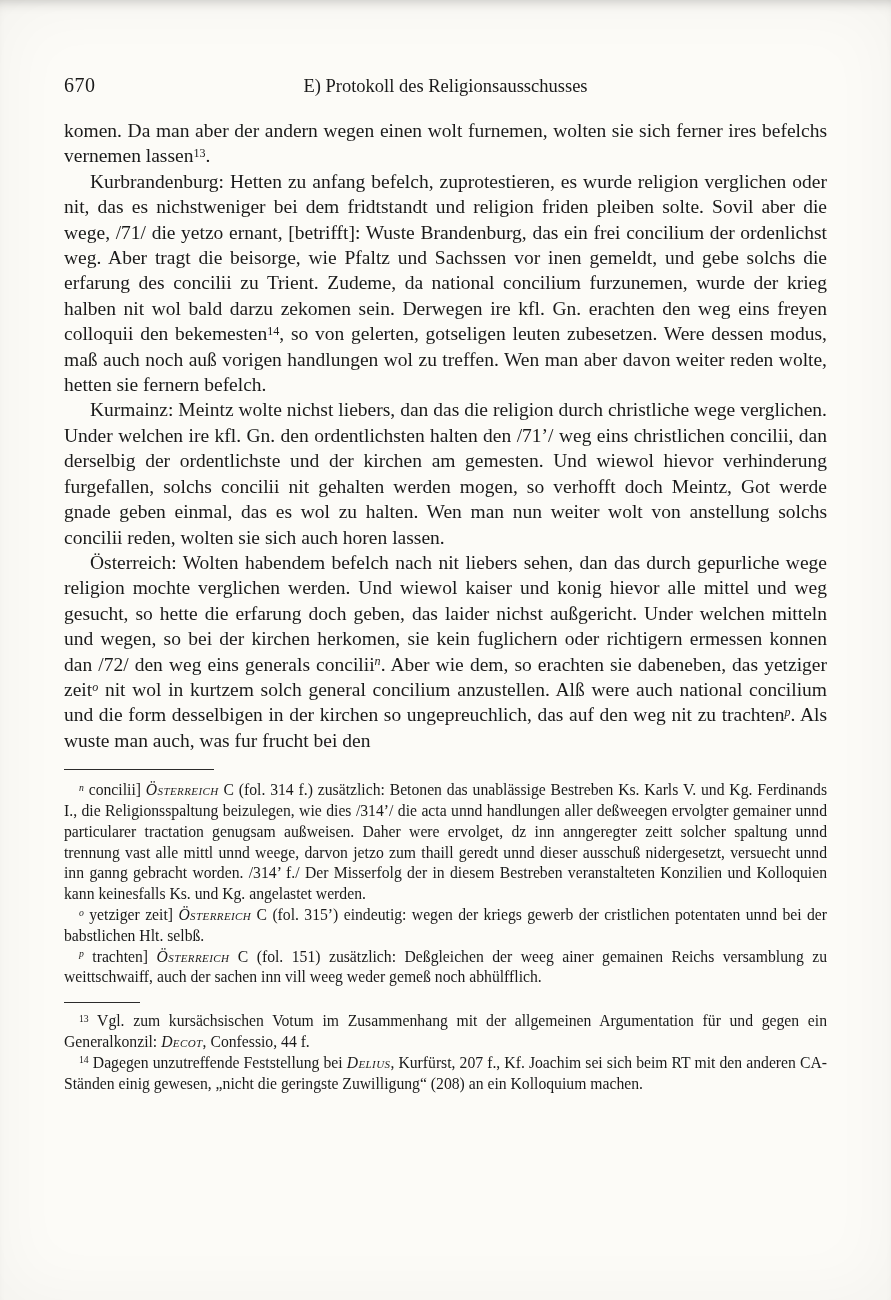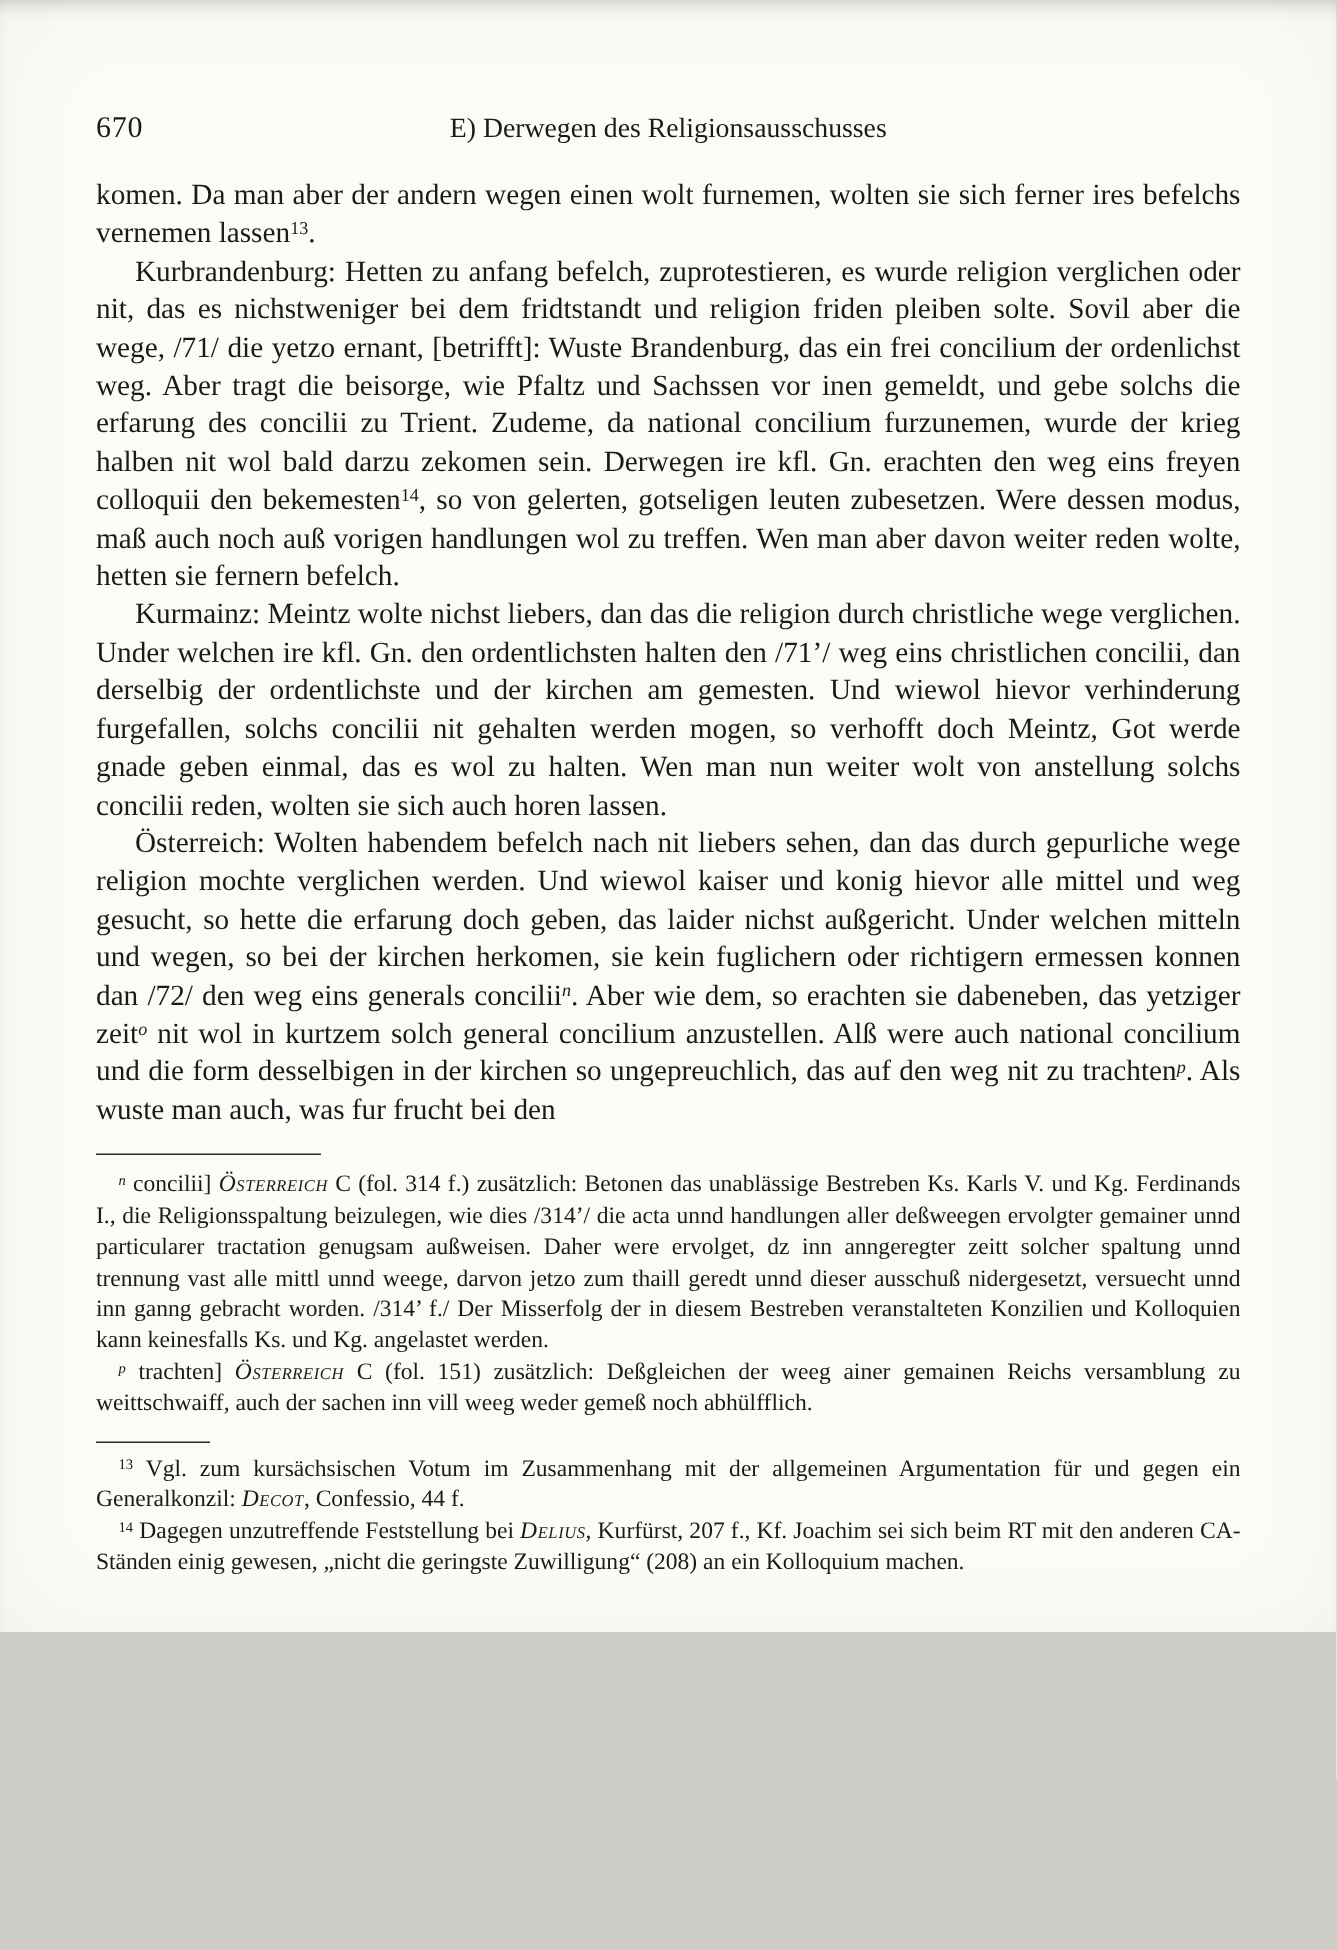--- a/index.html
+++ b/index.html
@@ -1,18 +1,18 @@
 <!DOCTYPE html>
 <html><head>
 <meta charset="utf-8">
 <style>
   html, body { margin: 0; padding: 0; background: #cfcdc8; }
   .page {
     width: 891px;
-    height: 1088px;
+    height: 1300px;
     margin: 0 auto;
     box-sizing: border-box;
     background: #fcfbf7;
     color: #1a1a1a;
     font-family: "Liberation Serif", "DejaVu Serif", serif;
     padding: 72px 64px 40px 64px;
     position: relative;
     overflow: hidden;
     box-shadow: inset 0 10px 14px -10px rgba(0,0,0,0.25), inset 0 0 70px rgba(0,0,0,0.04);
   }
@@ -31,34 +31,35 @@
   .run-sup { font-size: 0.62em; position: relative; top: -0.45em; line-height: 0; }
   .run-isup { font-style: italic; font-size: 0.62em; position: relative; top: -0.45em; line-height: 0; }
 </style>
 </head>
 <body>
 
 <div class="page">
 
   <header class="page-header">
     <span class="page-number">670</span>
-    <span class="running-head">E) Derwegen des Religionsausschusses</span>
+    <span class="running-head">E) Protokoll des Religionsausschusses</span>
   </header>
 
   <main class="body-text">
     <p class="para"><span class="run-n">komen. Da man aber der andern wegen einen wolt furnemen, wolten sie sich ferner ires befelchs vernemen lassen</span><span class="run-sup">13</span><span class="run-n">.</span></p>
     <p class="para indent"><span class="run-i">Kurbrandenburg:</span><span class="run-n"> Hetten zu anfang befelch, zuprotestieren, es wurde religion verglichen oder nit, das es nichstweniger bei dem fridtstandt und religion friden pleiben solte. Sovil aber die wege, /71/ die yetzo ernant, </span><span class="run-i">[betrifft]</span><span class="run-n">: Wuste Brandenburg, das ein frei concilium der ordenlichst weg. Aber tragt die beisorge, wie Pfaltz und Sachssen vor inen gemeldt, und gebe solchs die erfarung des concilii zu Trient. Zudeme, da national concilium furzunemen, wurde der krieg halben nit wol bald darzu zekomen sein. Derwegen ire kfl. Gn. erachten den weg eins freyen colloquii den bekemesten</span><span class="run-sup">14</span><span class="run-n">, so von gelerten, gotseligen leuten zubesetzen. Were dessen modus, maß auch noch auß vorigen handlungen wol zu treffen. Wen man aber davon weiter reden wolte, hetten sie fernern befelch.</span></p>
     <p class="para indent"><span class="run-i">Kurmainz:</span><span class="run-n"> Meintz wolte nichst liebers, dan das die religion durch christliche wege verglichen. Under welchen ire kfl. Gn. den ordentlichsten halten den /71’/ weg eins christlichen concilii, dan derselbig der ordentlichste und der kirchen am gemesten. Und wiewol hievor verhinderung furgefallen, solchs concilii nit gehalten werden mogen, so verhofft doch Meintz, Got werde gnade geben einmal, das es wol zu halten. Wen man nun weiter wolt von anstellung solchs concilii reden, wolten sie sich auch horen lassen.</span></p>
     <p class="para indent"><span class="run-i">Österreich:</span><span class="run-n"> Wolten habendem befelch nach nit liebers sehen, dan das durch gepurliche wege religion mochte verglichen werden. Und wiewol kaiser und konig hievor alle mittel und weg gesucht, so hette die erfarung doch geben, das laider nichst außgericht. Under welchen mitteln und wegen, so bei der kirchen herkomen, sie kein fuglichern oder richtigern ermessen konnen dan /72/ den weg eins generals concilii</span><span class="run-isup">n</span><span class="run-n">. Aber wie dem, so erachten sie dabeneben, das yetziger zeit</span><span class="run-isup">o</span><span class="run-n"> nit wol in kurtzem solch general concilium anzustellen. Alß were auch national concilium und die form desselbigen in der kirchen so ungepreuchlich, das auf den weg nit zu trachten</span><span class="run-isup">p</span><span class="run-n">. Als wuste man auch, was fur frucht bei den</span></p>
   </main>
 
   <hr class="apparatus-rule">
 
   <section class="apparatus">
     <p class="note"><span class="run-isup">n</span><span class="run-n"> concilii] </span><span class="run-isc">Österreich</span><span class="run-i"> C (fol. 314 f.) zusätzlich: Betonen das unablässige Bestreben Ks. Karls V. und Kg. Ferdinands I., die Religionsspaltung beizulegen, wie dies </span><span class="run-i">/314’/ </span><span class="run-n">die acta unnd handlungen aller deßweegen ervolgter gemainer unnd particularer tractation genugsam außweisen. Daher were ervolget, dz inn anngeregter zeitt solcher spaltung unnd trennung vast alle mittl unnd weege, darvon jetzo zum thaill geredt unnd dieser ausschuß nidergesetzt, versuecht unnd inn ganng gebracht worden. </span><span class="run-i">/314’ f./ Der Misserfolg der in diesem Bestreben veranstalteten Konzilien und Kolloquien kann keinesfalls Ks. und Kg. angelastet werden.</span></p>
+    <p class="note"><span class="run-isup">o</span><span class="run-n"> yetziger zeit] </span><span class="run-isc">Österreich</span><span class="run-i"> C (fol. 315’) eindeutig: wegen der </span><span class="run-n">kriegs gewerb der cristlichen potentaten unnd bei der babstlichen Hlt. selbß.</span></p>
     <p class="note"><span class="run-isup">p</span><span class="run-n"> trachten] </span><span class="run-isc">Österreich</span><span class="run-i"> C (fol. 151) zusätzlich: </span><span class="run-n">Deßgleichen der weeg ainer gemainen Reichs versamblung zu weittschwaiff, auch der sachen inn vill weeg weder gemeß noch abhülfflich.</span></p>
   </section>
 
   <hr class="fn-rule">
 
   <section class="footnotes">
     <p class="note"><span class="run-sup">13</span><span class="run-i"> Vgl. zum kursächsischen Votum im Zusammenhang mit der allgemeinen Argumentation für und gegen ein Generalkonzil: </span><span class="run-sc">Decot</span><span class="run-i">, Confessio, 44 f.</span></p>
     <p class="note"><span class="run-sup">14</span><span class="run-i"> Dagegen unzutreffende Feststellung bei </span><span class="run-sc">Delius</span><span class="run-i">, Kurfürst, 207 f., Kf. Joachim sei sich beim RT mit den anderen CA-Ständen einig gewesen, „nicht die geringste Zuwilligung“ (208) an ein Kolloquium machen.</span></p>
   </section>
 

